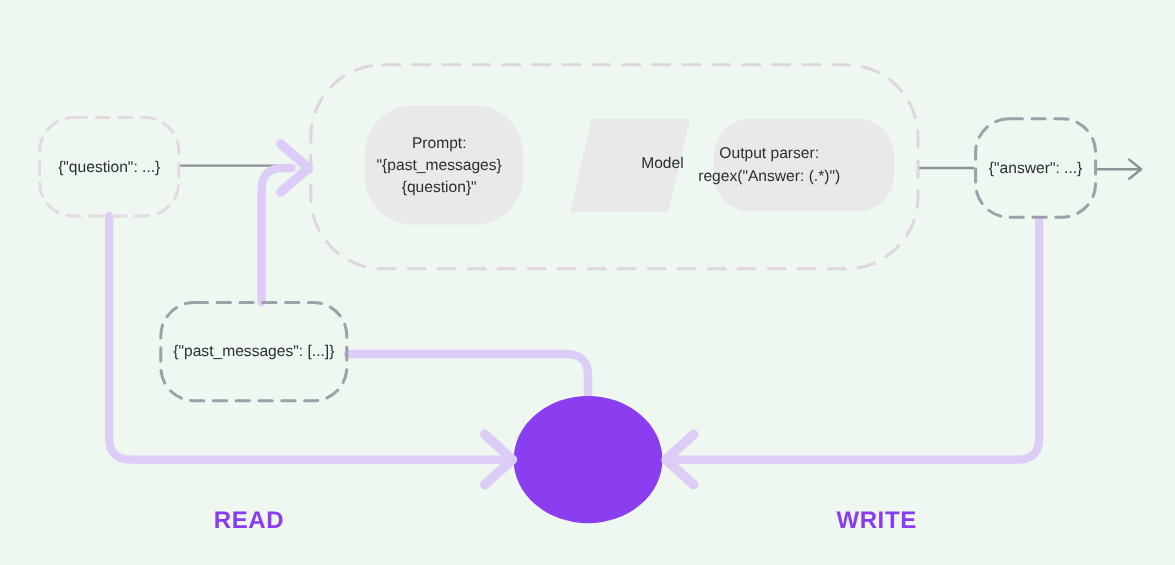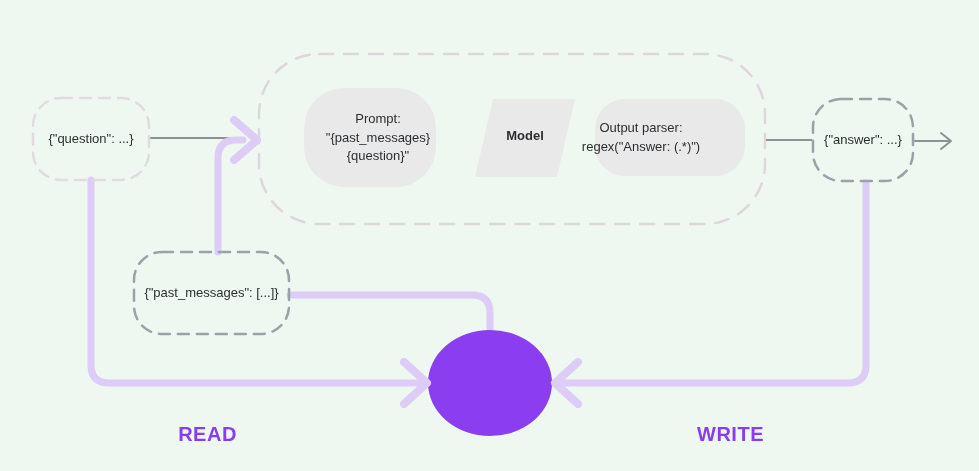--- a/index.html
+++ b/index.html
@@ -72,25 +72,25 @@
 
     <ellipse cx="490" cy="383" rx="62" ry="53" fill="#8a3ef0"></ellipse>
 
     <path d="M404 362 L427 383 L404 404" fill="none" stroke="#ddccf5" stroke-width="8" stroke-linecap="round" stroke-linejoin="round"></path>
     <path d="M578 362 L555 383 L578 404" fill="none" stroke="#ddccf5" stroke-width="8" stroke-linecap="round" stroke-linejoin="round"></path>
     <path d="M234 120 L257 140 L234 160" fill="none" stroke="#ddccf5" stroke-width="8" stroke-linecap="round" stroke-linejoin="round"></path>
   </svg>
 
   <div class="lbl" style="left:33px; top:98px; width:116px; height:82px;">{"question": ...}</div>
 
-  <div class="lbl" style="left:312px; top:88px; width:132px; height:100px;">Prompt:
+  <div class="lbl" style="left:300px; top:88px; width:132px; height:100px;">Prompt:
 "{past_messages}
 {question}"</div>
 
-  <div class="lbl" style="left:475px; top:99px; width:100px; height:74px;font-weight:bold;">Model</div>
+  <div class="lbl" style="left:502px; top:99px; width:100px; height:74px;">Model</div>
 
   <div class="lbl" style="left:566px; top:99px; width:150px; height:77px;text-align:center;">Output parser:
 regex("Answer: (.*)")</div>
 
   <div class="lbl" style="left:813px; top:99px; width:100px; height:82px;">{"answer": ...}</div>
 
   <div class="lbl" style="left:134px; top:252px; width:155px; height:82px;">{"past_messages": [...]}</div>
 
 
   <div class="lbl big-annotation" style="left:155px; top:415px; width:105px; height:38px;">READ</div>

